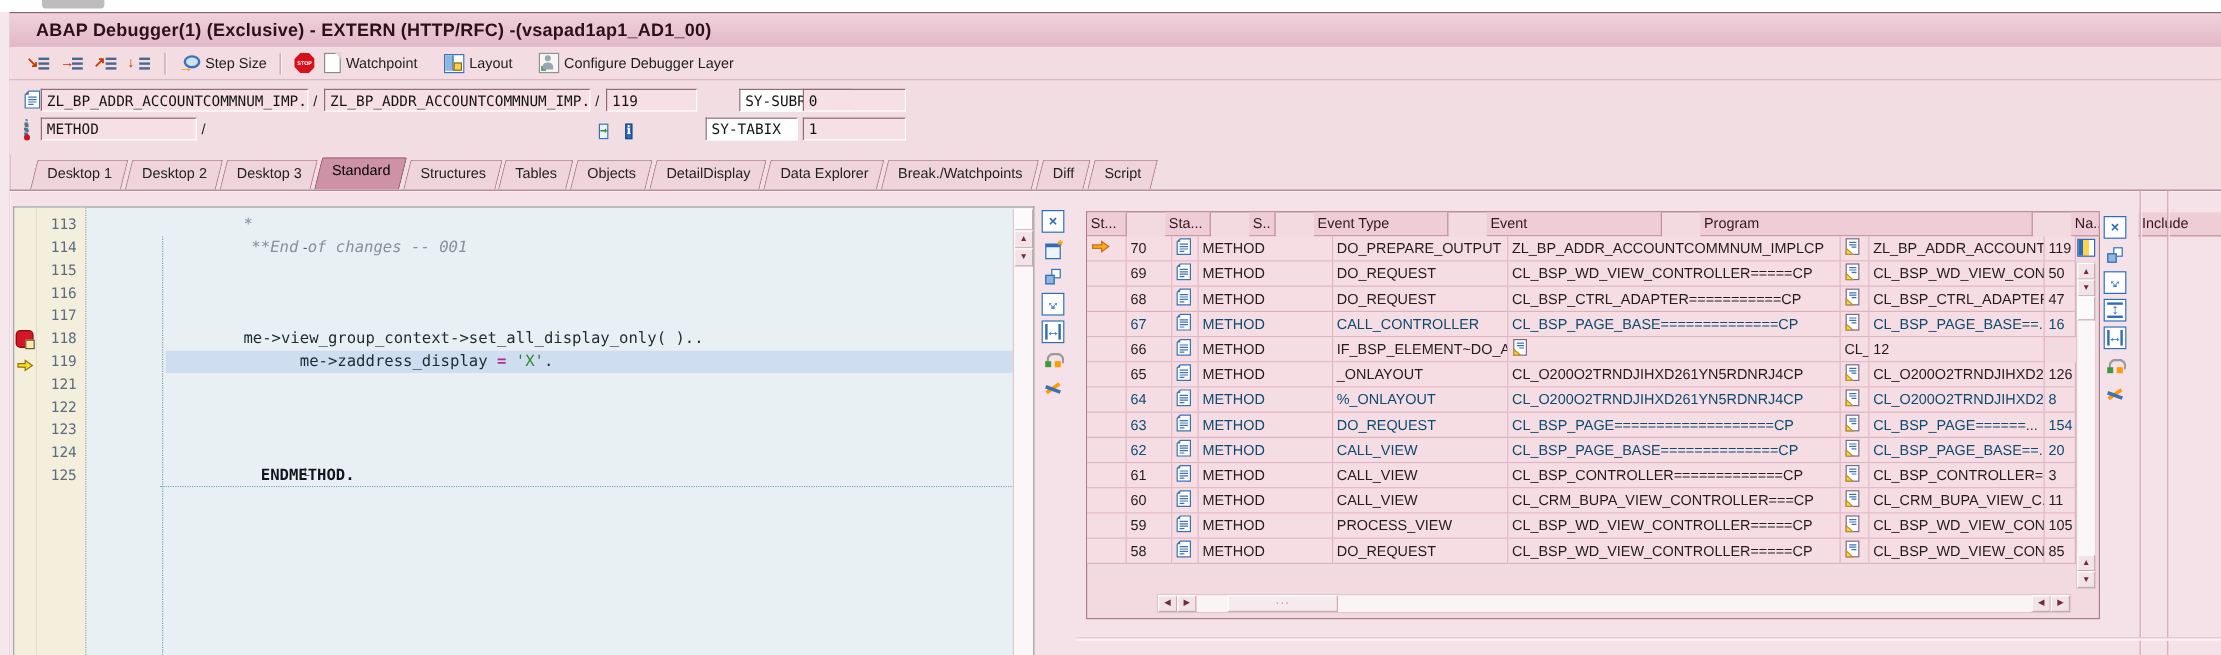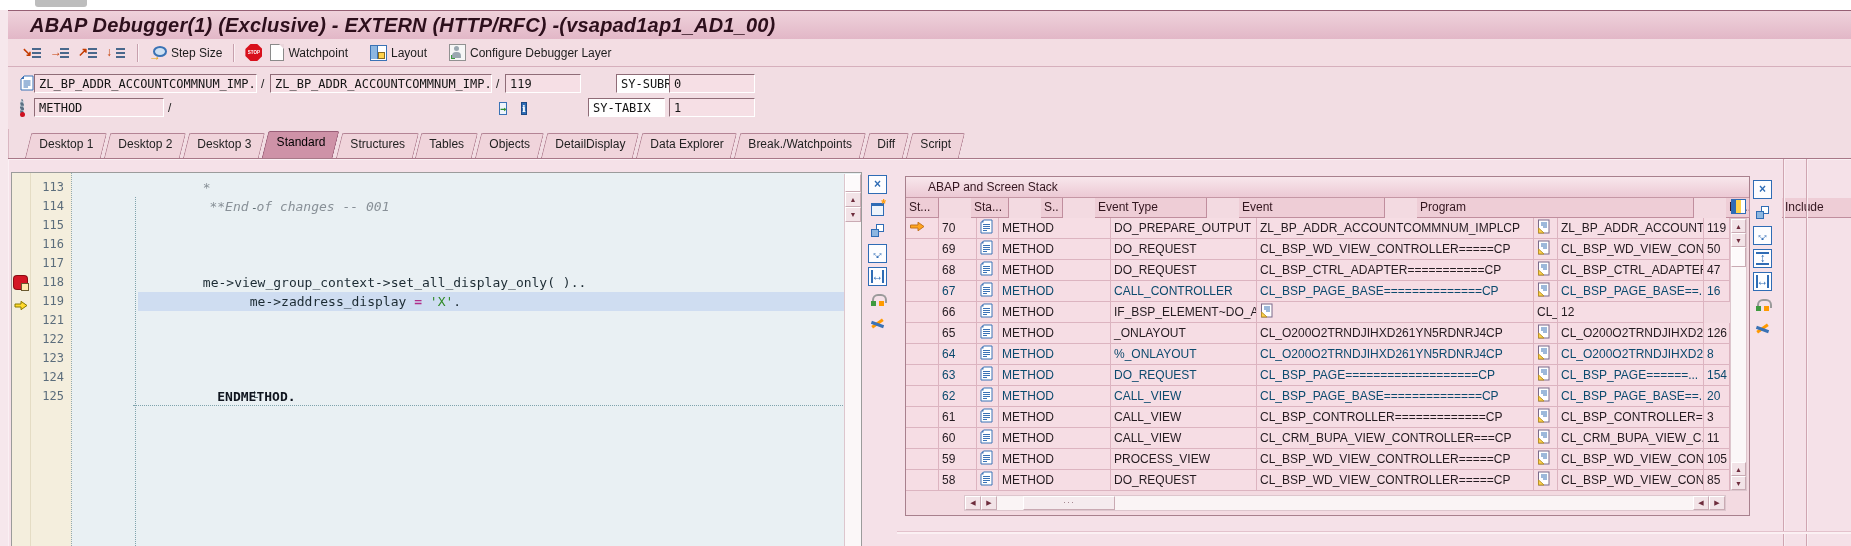--- a/index.html
+++ b/index.html
@@ -7,21 +7,21 @@
     font-family:"Liberation Sans",sans-serif;background:#f2dde3;}
   
   .top-strip{position:absolute;left:0;top:0;width:1851px;height:10px;background:#ffffff;}
   .tab-fragment{position:absolute;left:35px;top:0;width:52px;height:7px;background:#bdbdbd;border-radius:0 0 3px 3px;}
   
   .lframe{position:absolute;left:0;top:10px;width:8px;bottom:0;background:#f6e7ec;border-right:1px solid #d9b6c1;}
   
   .titlebar{position:absolute;left:8px;top:10px;right:0;height:28px;
     background:linear-gradient(#efd2db,#e2b7c7);border-top:1px solid #966074;border-bottom:1px solid #c795a6;
     display:flex;align-items:center;}
-  .titlebar span{margin-left:22px;font-size:20px;font-weight:bold;font-style:italic;color:#2d0f1c;letter-spacing:.2px;}
+  .titlebar span{margin-left:22px;font-size:15px;font-weight:bold;color:#2d0f1c;letter-spacing:.2px;}
   
   .toolbar{position:absolute;left:8px;top:39px;right:0;height:27px;background:#f3dde3;
     border-bottom:1px solid #d6afbc;display:flex;align-items:center;font-size:12px;color:#1c1c1c;}
   .tbtn{display:flex;align-items:center;gap:4px;padding:2px 4px;cursor:default;}
   .tsep{width:1px;height:18px;background:#c7a0ad;margin:0 7px;box-shadow:1px 0 0 #fbf0f3;}
   .stepico{position:relative;width:20px;height:16px;}
   .stepico .arrow{position:absolute;left:0;top:0px;font-size:12px;font-weight:bold;color:#c43b00;line-height:14px;}
   .stepico .bars{position:absolute;right:1px;top:3px;width:9px;}
   .stepico .bars i{display:block;height:2px;background:#49688c;margin-bottom:2px;}
   .stop-ico{width:17px;height:17px;background:#d8101c;color:#fff;font-size:4.5px;font-weight:bold;
@@ -369,23 +369,20 @@
           <span class="ico-phone-l"></span>
           <span class="ico-phone-r"></span>
         </div>
         <div class="sico noborder">
           <span class="ico-tool-h"></span>
           <span class="ico-tool-w"></span>
         </div>
       </div>
 
     <div class="stackpanel">
-      <div class="ptitle">
-        <span>ABAP and Screen Stack</span>
-      </div>
       <div class="sgrid thead" id="stack-head">
           <div class="cell">St...</div>
           <div class="cell">Sta...</div>
           <div class="cell">S..</div>
           <div class="cell">Event Type</div>
           <div class="cell">Event</div>
           <div class="cell">Program</div>
           <div class="cell">Na...</div>
           <div class="cell">Include</div>
           <div class="cell">Lin</div>

